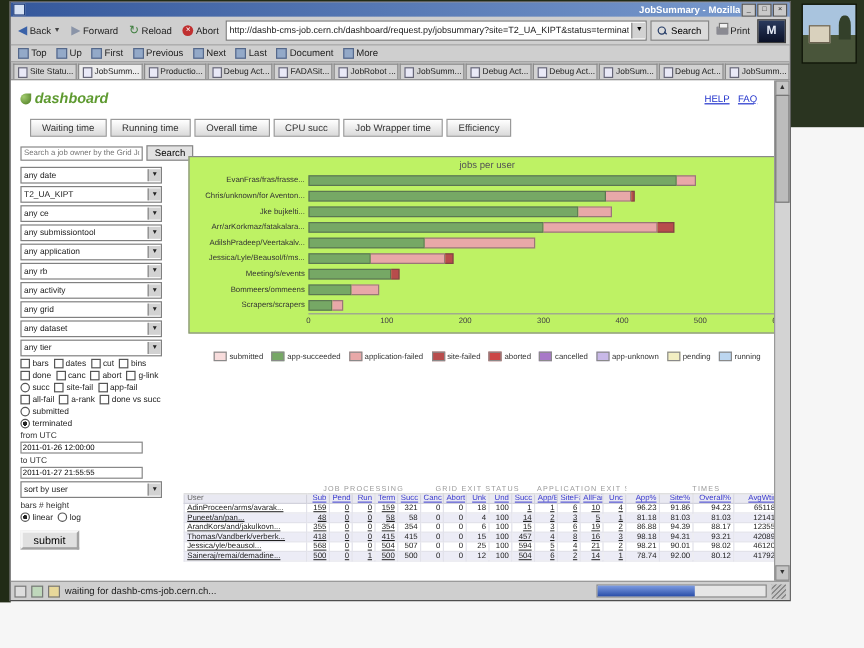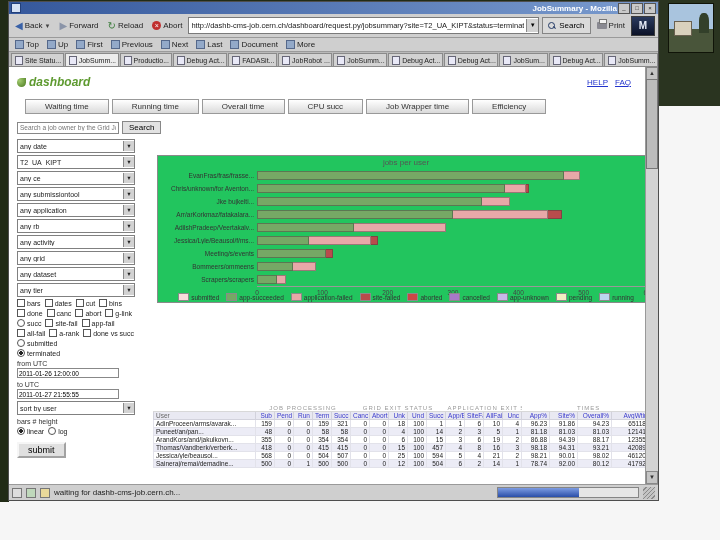--- a/index.html
+++ b/index.html
@@ -60,38 +60,38 @@
   .progress-fill{position:absolute;left:0;top:0;bottom:0;background:linear-gradient(#7d9ce2,#2a4ea8);}
   .resize-grip{width:12px;height:12px;background:repeating-linear-gradient(135deg,#c4c4c4 0 2px,#8a8a8a 2px 3px);flex:none;}
   
   .pg-header{position:absolute;left:0;top:8px;width:100%;height:18px;}
   .logo{position:absolute;left:8px;top:0;display:inline-flex;align-items:center;gap:3px;font-size:12px;font-weight:bold;font-style:italic;color:#5e9a30;}
   .logo-mark{width:9px;height:9px;border-radius:50% 0 50% 50%;background:radial-gradient(circle at 30% 30%,#a3cc70,#49781f);}
   .pg-title{position:absolute;left:0;right:0;top:3px;text-align:center;font-size:10px;font-weight:bold;letter-spacing:2px;color:#8d8d8d;font-variant:small-caps;}
   .pg-links{position:absolute;right:14px;top:3px;display:flex;gap:7px;}
   .pg-link{font-size:8px;color:#2233cc;text-decoration:underline;}
   .pg-tabs{position:absolute;left:16px;top:32px;display:flex;gap:3px;}
-  .pg-tab{font-size:8px;padding:2px 19px;background:linear-gradient(#ffffff,#dadada);border:1px solid #999;color:#333;white-space:nowrap;}
+  .pg-tab{font-size:8px;padding:2px 9px;background:linear-gradient(#ffffff,#dadada);border:1px solid #999;color:#333;white-space:nowrap;}
   .search-row{position:absolute;left:8px;top:54px;display:flex;gap:3px;align-items:center;}
   .search-input{width:102px;height:12px;border:1px solid #888;font-size:6.5px;padding:0 2px;color:#555;font-family:inherit;box-sizing:border-box;}
   .sm-btn{font-size:8px;border:1px solid #888;background:#e2e2e2;padding:0 6px;height:13px;font-family:inherit;}
   .filters{position:absolute;left:8px;top:72px;width:118px;font-size:7px;color:#222;}
   .f-select{height:12px;border:1px solid #808080;background:#fff;display:flex;align-items:center;margin-bottom:2px;}
   .f-select .val{flex:1;padding:0 2px;white-space:nowrap;overflow:hidden;font-size:7px;}
   .f-select .arr{width:10px;height:10px;background:#d2d2d2;border-left:1px solid #888;font-size:5.5px;line-height:10px;text-align:center;flex:none;}
   .f-row{display:flex;gap:4px;align-items:center;margin:2px 0;white-space:nowrap;}
   .f-item{display:inline-flex;align-items:center;gap:2px;}
   .chk{width:6px;height:6px;border:1px solid #555;background:#fff;display:inline-block;flex:none;}
   .rad{width:6px;height:6px;border:1px solid #555;border-radius:50%;background:#fff;display:inline-block;flex:none;}
   .rad.sel{background:radial-gradient(circle,#222 0 40%,#fff 45%);}
   .f-label{font-size:7px;margin:3px 0 1px 0;color:#333;}
   .f-input{width:102px;height:10px;border:1px solid #888;font-size:6.5px;font-family:inherit;padding:0 1px;box-sizing:border-box;display:block;margin-bottom:2px;}
   .submit-btn{margin-top:5px;font-size:9px;padding:1px 9px;background:#e0e0e0;border:2px outset #f6f6f6;font-family:inherit;}
   
-  .chart-box{position:absolute;left:148px;top:88px;width:498px;height:148px;border:1px solid #8a8a8a;background:#22c55e;box-sizing:border-box;}
+  .chart-box{position:absolute;left:148px;top:63px;width:498px;height:148px;border:1px solid #8a8a8a;background:#bef264;box-sizing:border-box;}
   .chart-title{text-align:center;font-size:8px;color:#555;margin-top:2px;}
   .chart-rows{position:absolute;left:3px;top:13px;right:5px;height:117px;}
   .c-row{display:flex;align-items:center;height:13px;}
   .c-label{width:93px;text-align:right;font-size:6.5px;color:#333;padding-right:3px;white-space:nowrap;overflow:hidden;flex:none;}
   .c-track{flex:1;height:9px;display:flex;min-width:0;}
   .c-seg{height:100%;box-sizing:border-box;border:1px solid rgba(60,60,60,.45);border-left:0;}
   .c-seg:first-child{border-left:1px solid rgba(60,60,60,.45);}
   .chart-axis{position:absolute;left:99px;right:5px;bottom:3px;height:12px;border-top:1px solid #999;}
   .tick{position:absolute;top:2px;transform:translateX(-50%);font-size:6.5px;color:#444;}
   .legend{position:absolute;left:148px;top:226px;width:498px;display:flex;justify-content:center;gap:7px;font-size:6.5px;color:#333;white-space:nowrap;}

